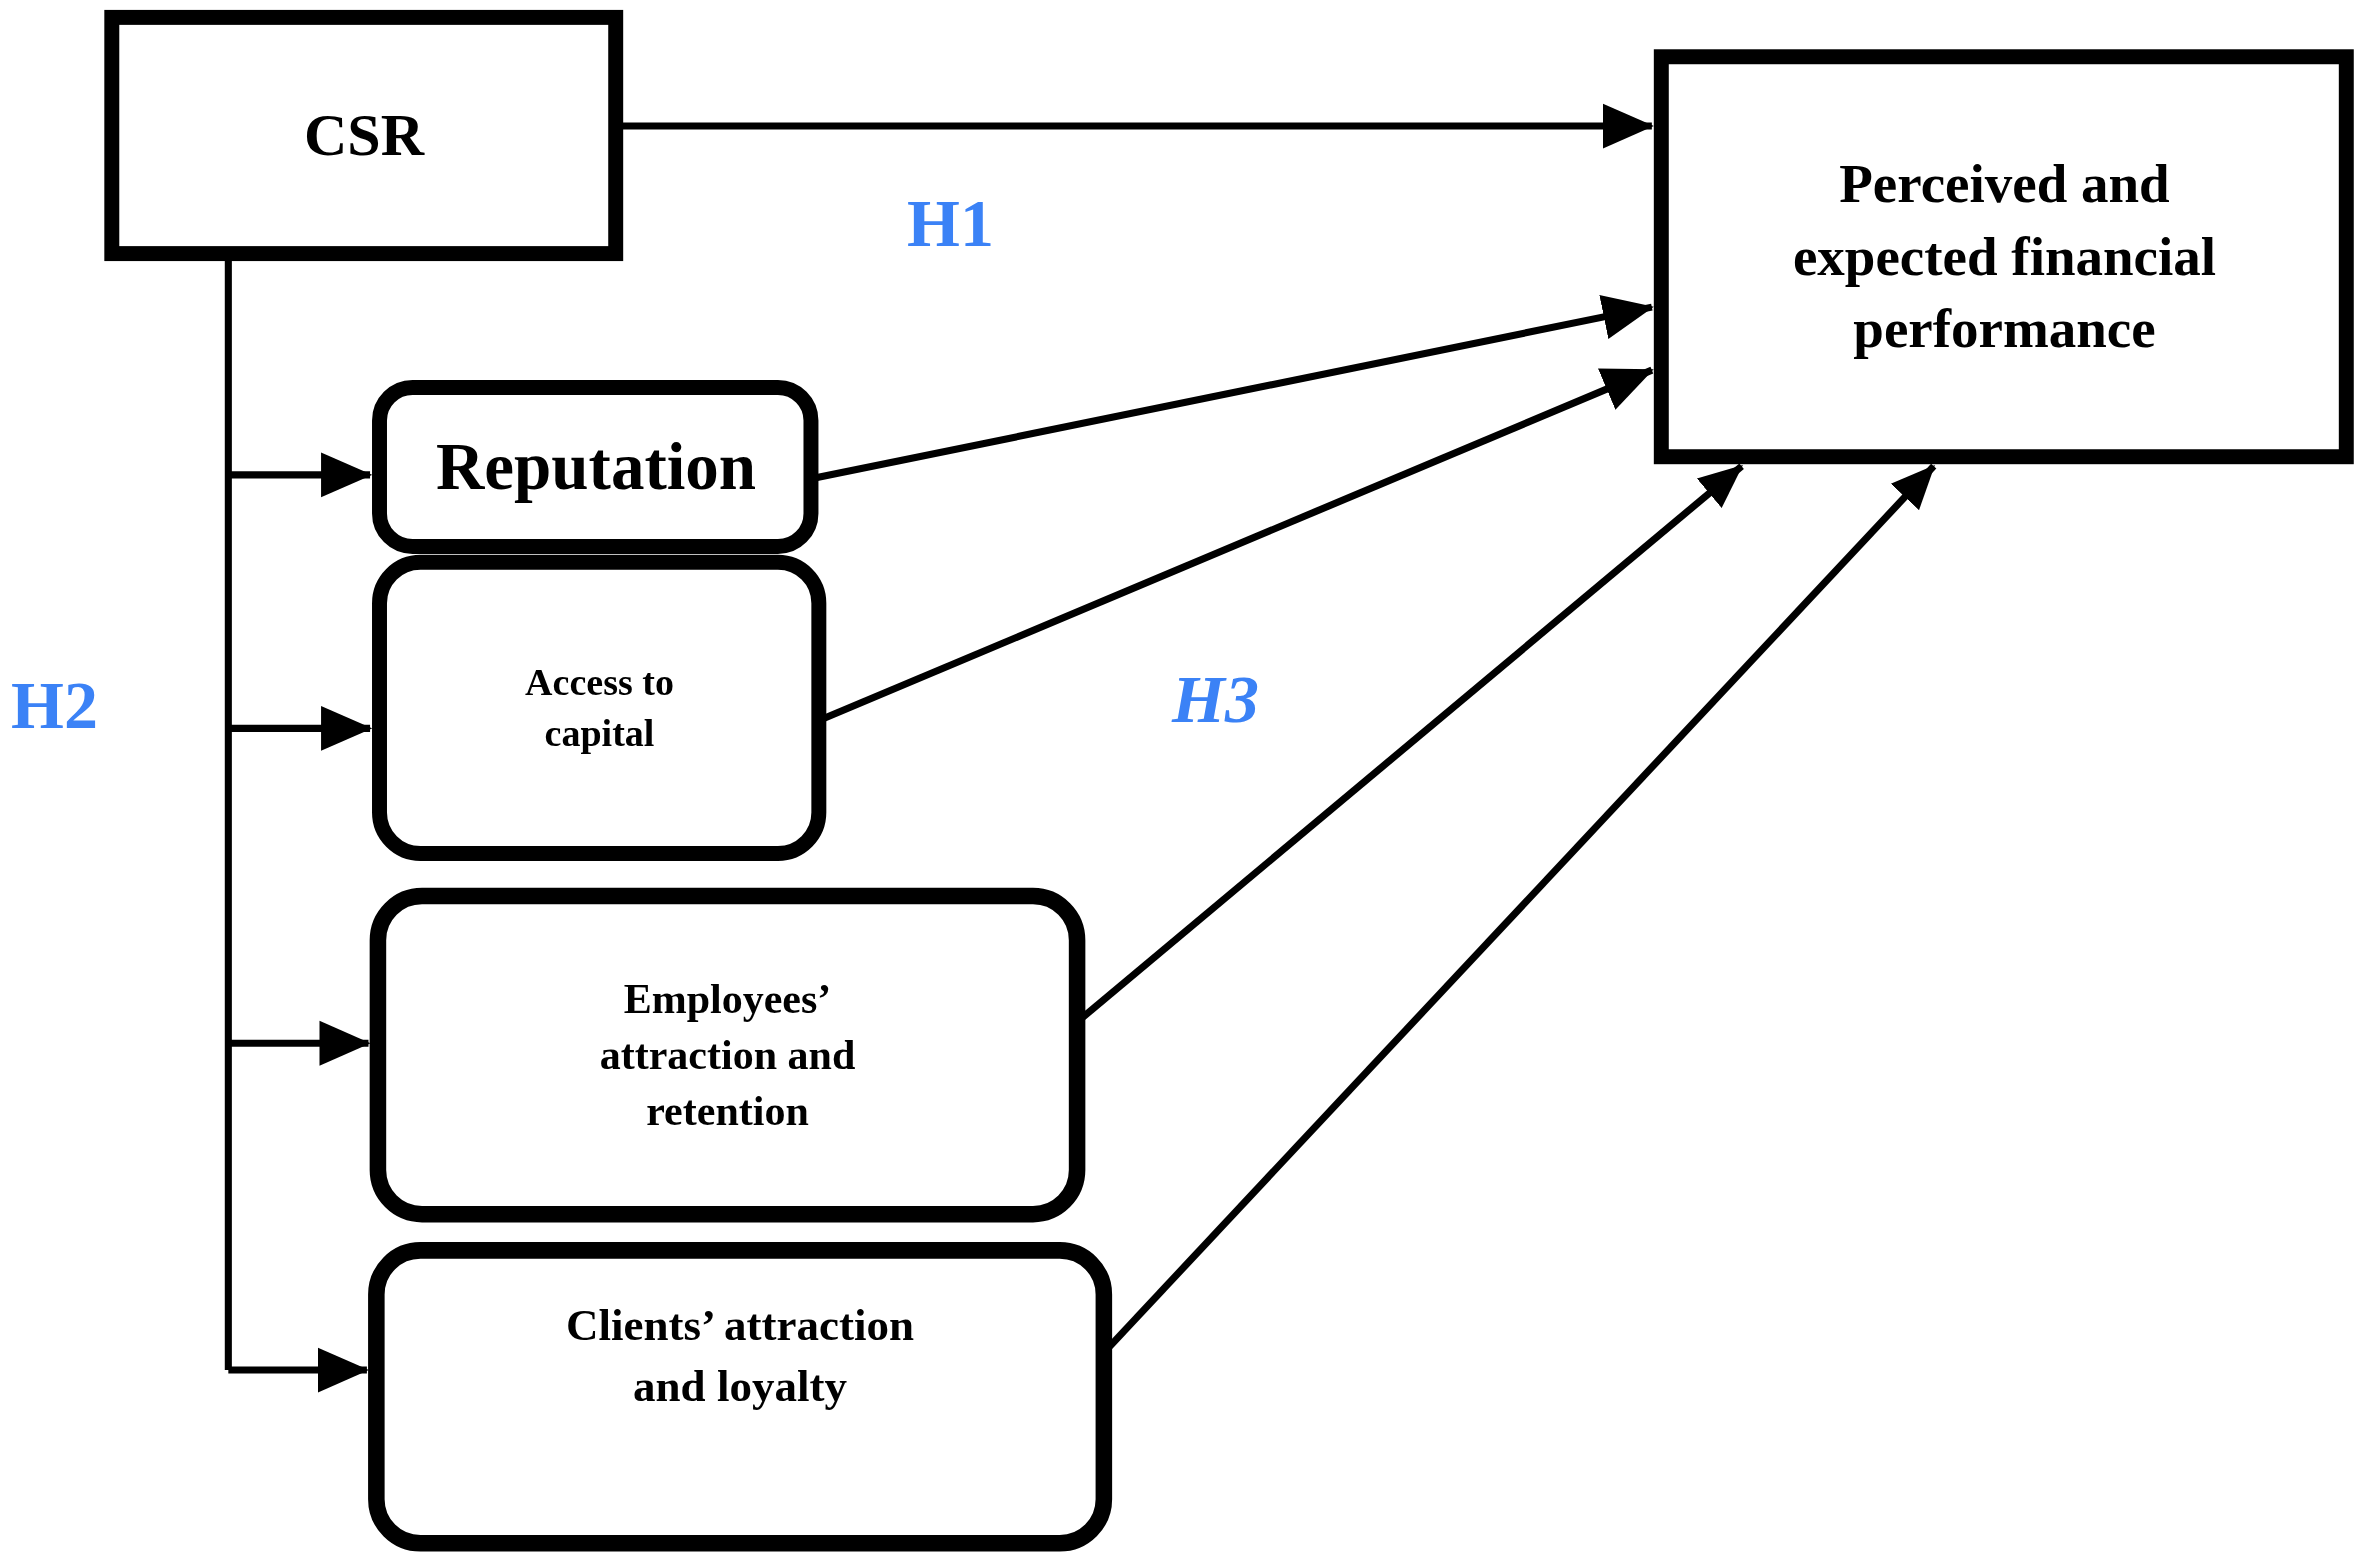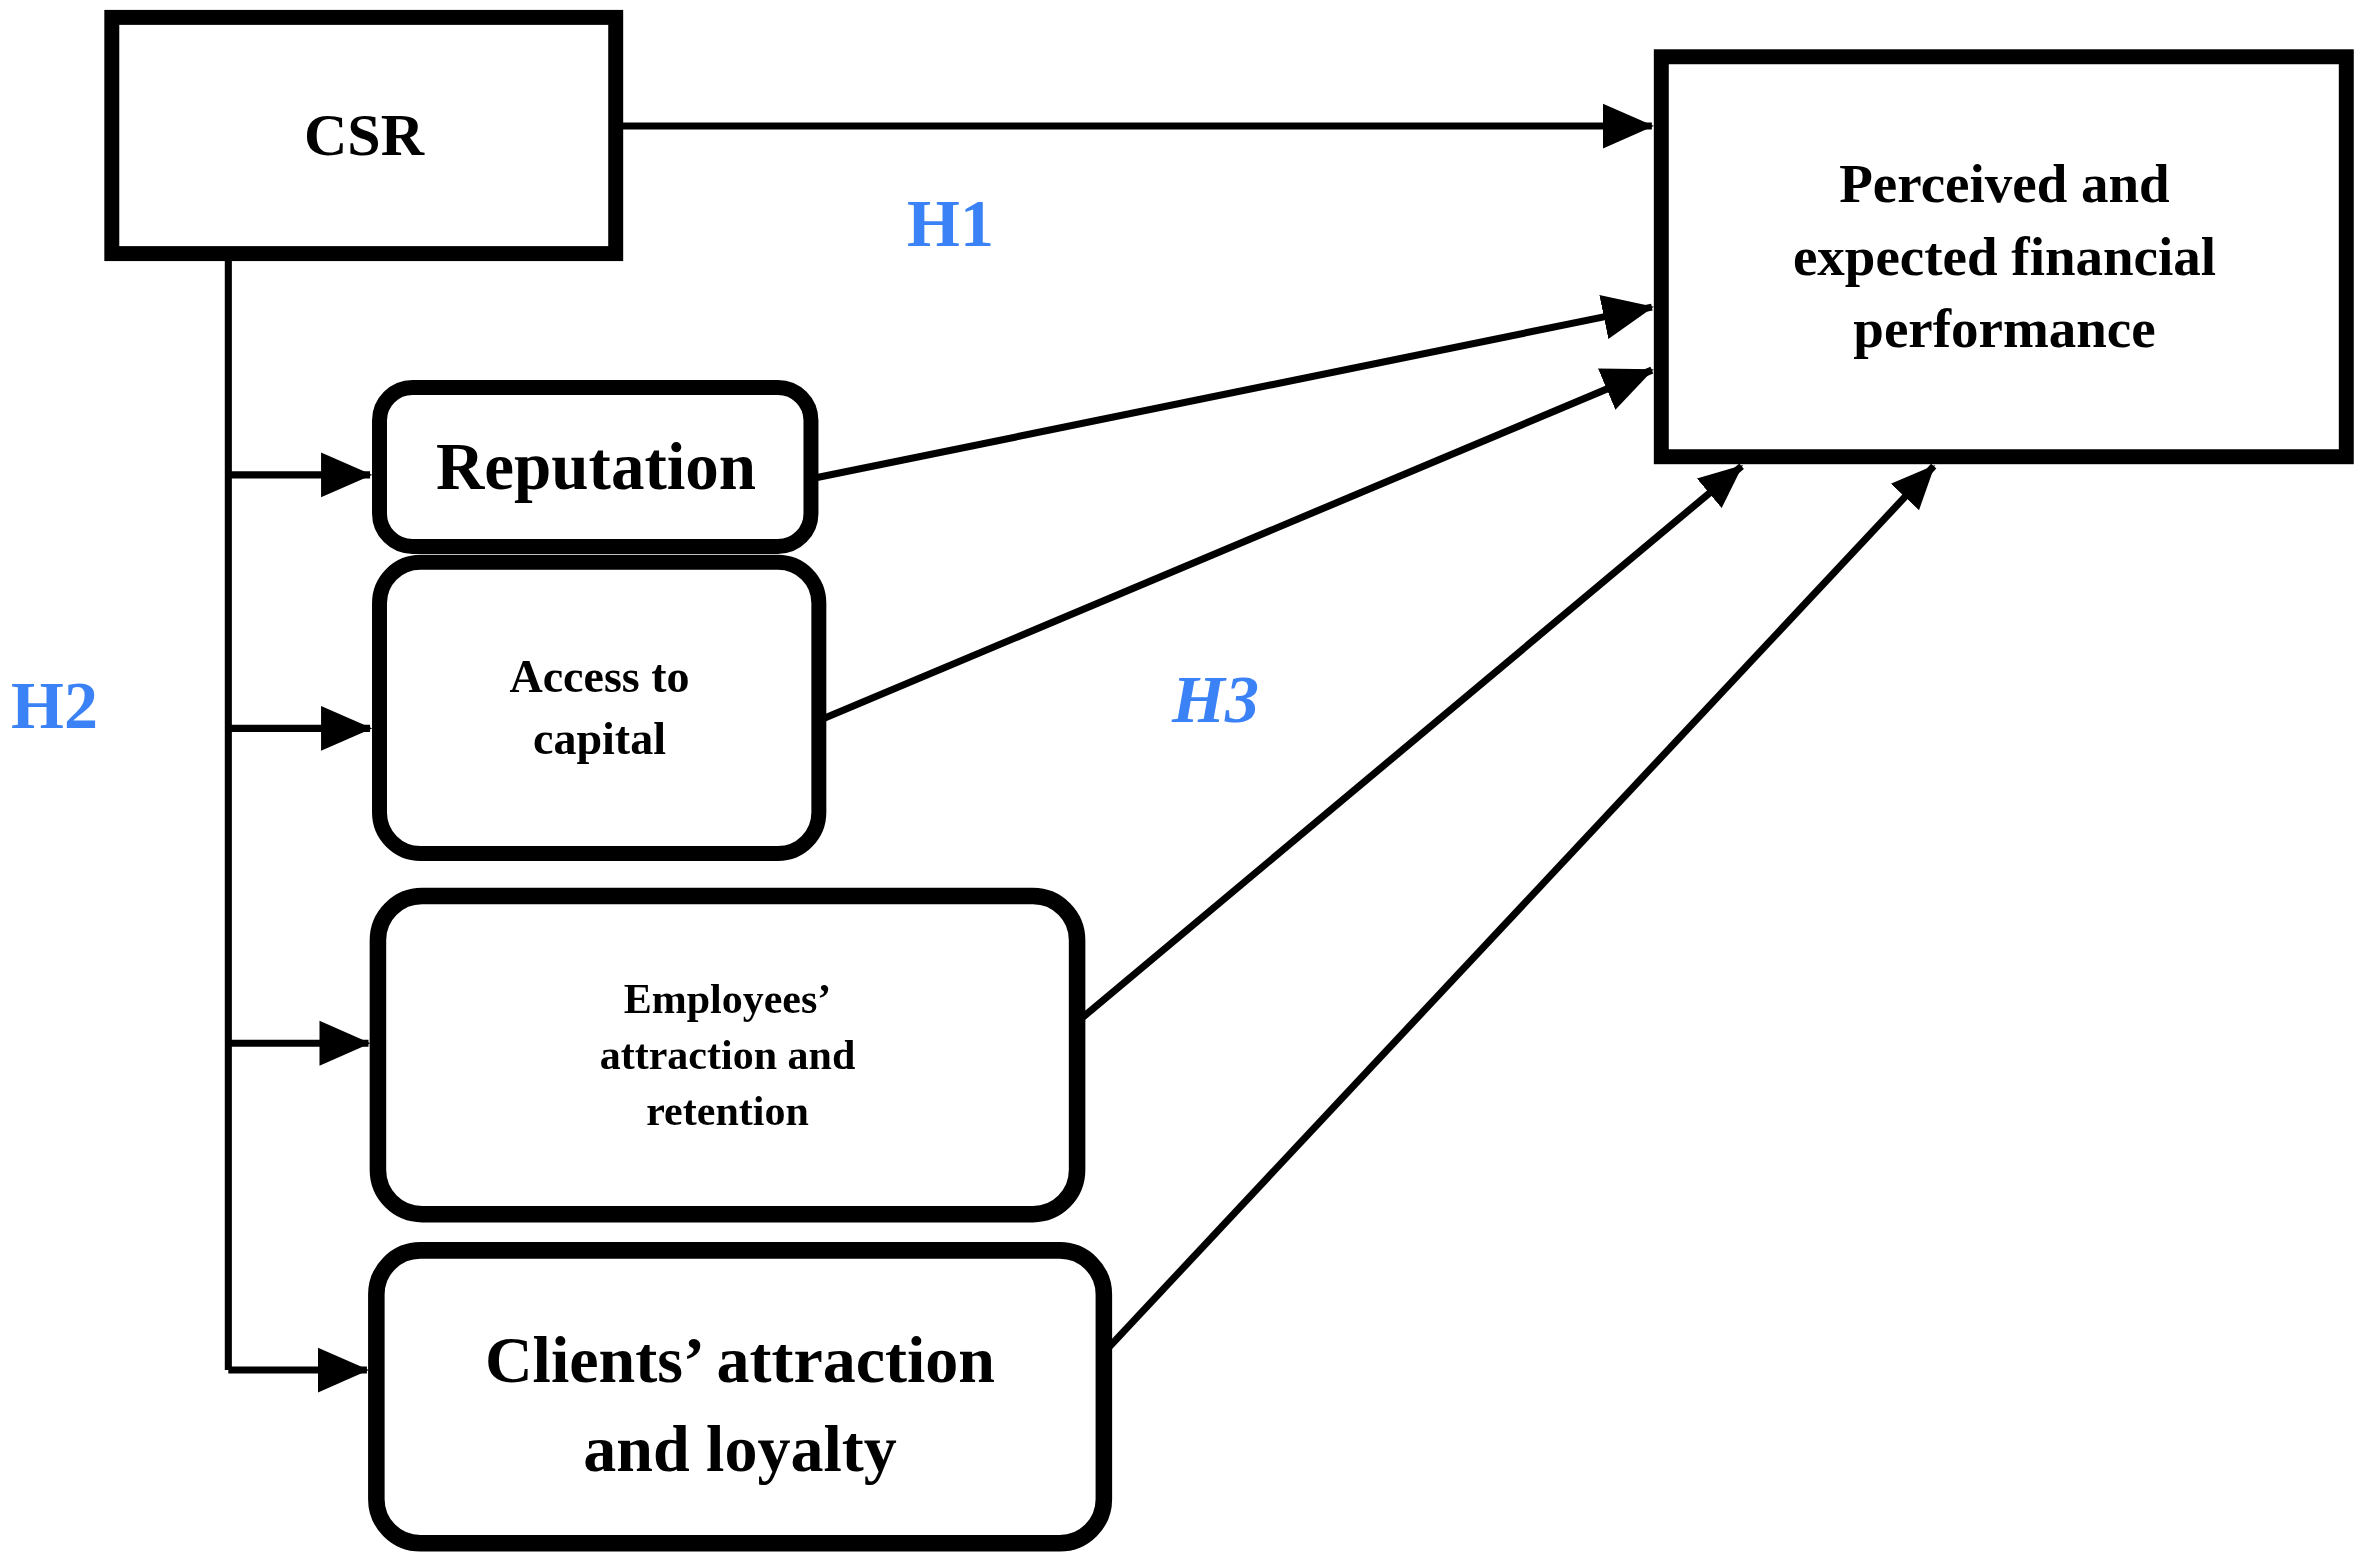--- a/index.html
+++ b/index.html
@@ -52,31 +52,31 @@
     left: 1662px; top: 57px; width: 685px; height: 400px;
     font-size: 55px;
     line-height: 1.32;
   }
   #reputation-label {
     left: 380px; top: 387px; width: 432px; height: 159px;
     font-size: 67px;
   }
   #access-label {
     left: 380px; top: 562px; width: 439px; height: 291px;
-    font-size: 46px;
+    font-size: 38px;
     line-height: 1.34;
   }
   #employees-label {
     left: 378px; top: 896px; width: 699px; height: 318px;
     font-size: 42px;
     line-height: 1.34;
   }
   #clients-label {
-    left: 376px; top: 1258px; width: 728px; height: 293px;
-    font-size: 66px;
+    left: 376px; top: 1209px; width: 728px; height: 293px;
+    font-size: 45px;
     line-height: 1.34;
     text-align: center;
   }
   #h1-label { left: 907px; top: 189px; font-size: 68px; }
   #h2-label { left: 11px;   top: 671px; font-size: 68px; }
   #h3-label { left: 1172px; top: 665px; font-size: 68px; font-style: italic; }
 </style>
 </head>
 <body>
 

